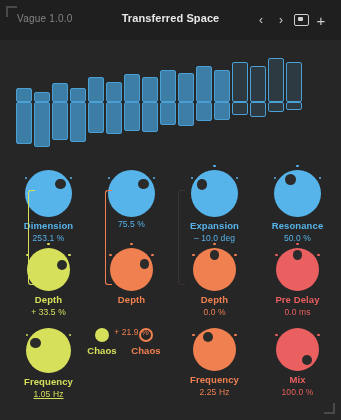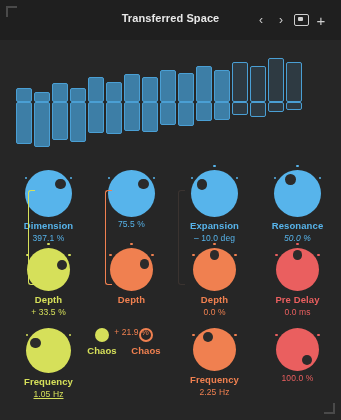--- a/index.html
+++ b/index.html
@@ -39,20 +39,21 @@
   .k-value{font-size:8.5px;margin-top:2px;letter-spacing:.1px;}
   .bracket{position:absolute;box-sizing:border-box;border-style:solid;border-width:1.4px;
            border-right:none;border-radius:3px 0 0 3px;}
 </style>
 </head>
 <body>
 
 <div id="app">
 
   <div id="titlebar">
+    <div id="plugin-name">Vague 1.0.0</div>
     <div id="preset-name">Transferred Space</div>
     <div class="tb-icon" id="btn-prev">‹</div>
     <div class="tb-icon" id="btn-next">›</div>
     <div class="tb-icon" id="btn-window">
         <div id="win-glyph"></div>
       </div>
     <div class="tb-icon" id="btn-add">+</div>
   </div>
 
   <div class="corner" id="corner-tl"></div>
@@ -94,21 +95,21 @@
     </div>
 
   <div id="knobs">
       <div class="knob-cell" style="left: 6px; top: 10px; width: 85px;">
         <div class="knob" style="width: 47px; height: 47px; background: rgb(87, 180, 235);">
           <div class="knob-dot" style="width: 10.81px; height: 10.81px; left: 30.317px; top: 8.54609px;"></div>
           <div class="tick" style="left: -0.226681px; top: 6.52665px; background: rgb(87, 180, 235);"></div>
           <div class="tick" style="left: 44.8267px; top: 6.52665px; background: rgb(87, 180, 235);"></div>
         </div>
         <div class="k-label" style="color: rgb(87, 180, 235);">Dimension</div>
-        <div class="k-value" style="color: rgb(87, 180, 235);">397.1 %</div>
+        <div class="k-value" style="color: rgb(87, 180, 235);">253.1 %</div>
       </div>
       <div class="knob-cell" style="left: 89px; top: 10px; width: 85px;">
         <div class="knob" style="width: 47px; height: 47px; background: rgb(87, 180, 235);">
           <div class="knob-dot" style="width: 10.81px; height: 10.81px; left: 30.317px; top: 8.54609px;"></div>
           <div class="tick" style="left: -0.226681px; top: 6.52665px; background: rgb(87, 180, 235);"></div>
           <div class="tick" style="left: 44.8267px; top: 6.52665px; background: rgb(87, 180, 235);"></div>
         </div>
         <div class="k-value" style="color: rgb(87, 180, 235);">75.5 %</div>
       </div>
       <div class="knob-cell" style="left: 172px; top: 10px; width: 85px;">
@@ -122,21 +123,21 @@
         <div class="k-value" style="color: rgb(87, 180, 235);">– 10.0 deg</div>
       </div>
       <div class="knob-cell" style="left: 255px; top: 10px; width: 85px;">
         <div class="knob" style="width: 47px; height: 47px; background: rgb(87, 180, 235);">
           <div class="knob-dot" style="width: 10.81px; height: 10.81px; left: 11.2959px; top: 4.1547px;"></div>
           <div class="tick" style="left: 22.3px; top: -5.2px; background: rgb(87, 180, 235);"></div>
           <div class="tick" style="left: -0.226681px; top: 6.52665px; background: rgb(87, 180, 235);"></div>
           <div class="tick" style="left: 44.8267px; top: 6.52665px; background: rgb(87, 180, 235);"></div>
         </div>
         <div class="k-label" style="color: rgb(87, 180, 235);">Resonance</div>
-        <div class="k-value" style="color: rgb(87, 180, 235); font-style: italic;">50.0 %</div>
+        <div class="k-value" style="color: rgb(87, 180, 235);">50.0 %</div>
       </div>
       <div class="knob-cell" style="left: 6px; top: 88px; width: 85px;">
         <div class="knob" style="width: 43px; height: 43px; background: rgb(214, 224, 90);">
           <div class="knob-dot" style="width: 9.89px; height: 9.89px; left: 30.0505px; top: 12.17px;"></div>
           <div class="tick" style="left: 20.3px; top: -5.2px; background: rgb(214, 224, 90);"></div>
           <div class="tick" style="left: -0.588377px; top: 5.6738px; background: rgb(214, 224, 90);"></div>
           <div class="tick" style="left: 41.1884px; top: 5.6738px; background: rgb(214, 224, 90);"></div>
         </div>
         <div class="k-label" style="color: rgb(214, 224, 90);">Depth</div>
         <div class="k-value" style="color: rgb(214, 224, 90);">+ 33.5 %</div>
@@ -196,20 +197,21 @@
         </div>
         <div class="k-label" style="color: rgb(240, 128, 80);">Frequency</div>
         <div class="k-value" style="color: rgb(240, 128, 80);">2.25 Hz</div>
       </div>
       <div class="knob-cell" style="left: 255px; top: 168px; width: 85px;">
         <div class="knob" style="width: 43px; height: 43px; background: rgb(234, 95, 95);">
           <div class="knob-dot" style="width: 9.89px; height: 9.89px; left: 26.05px; top: 27.1002px;"></div>
           <div class="tick" style="left: -0.588377px; top: 5.6738px; background: rgb(234, 95, 95);"></div>
           <div class="tick" style="left: 41.1884px; top: 5.6738px; background: rgb(234, 95, 95);"></div>
         </div>
+        <div class="k-label" style="color: rgb(234, 95, 95);">Mix</div>
         <div class="k-value" style="color: rgb(234, 95, 95);">100.0 %</div>
       </div>
       <div class="bracket" style="left: 28px; top: 30px; width: 7px; height: 95px; border-color: rgb(214, 224, 90);"></div>
       <div class="bracket" style="left: 105px; top: 30px; width: 7px; height: 95px; border-color: rgb(240, 128, 80);"></div>
       <div class="bracket" style="left: 178px; top: 30px; width: 7px; height: 95px; border-color: rgb(58, 51, 48);"></div>
     </div>
 
 </div>
 
 </body></html>

